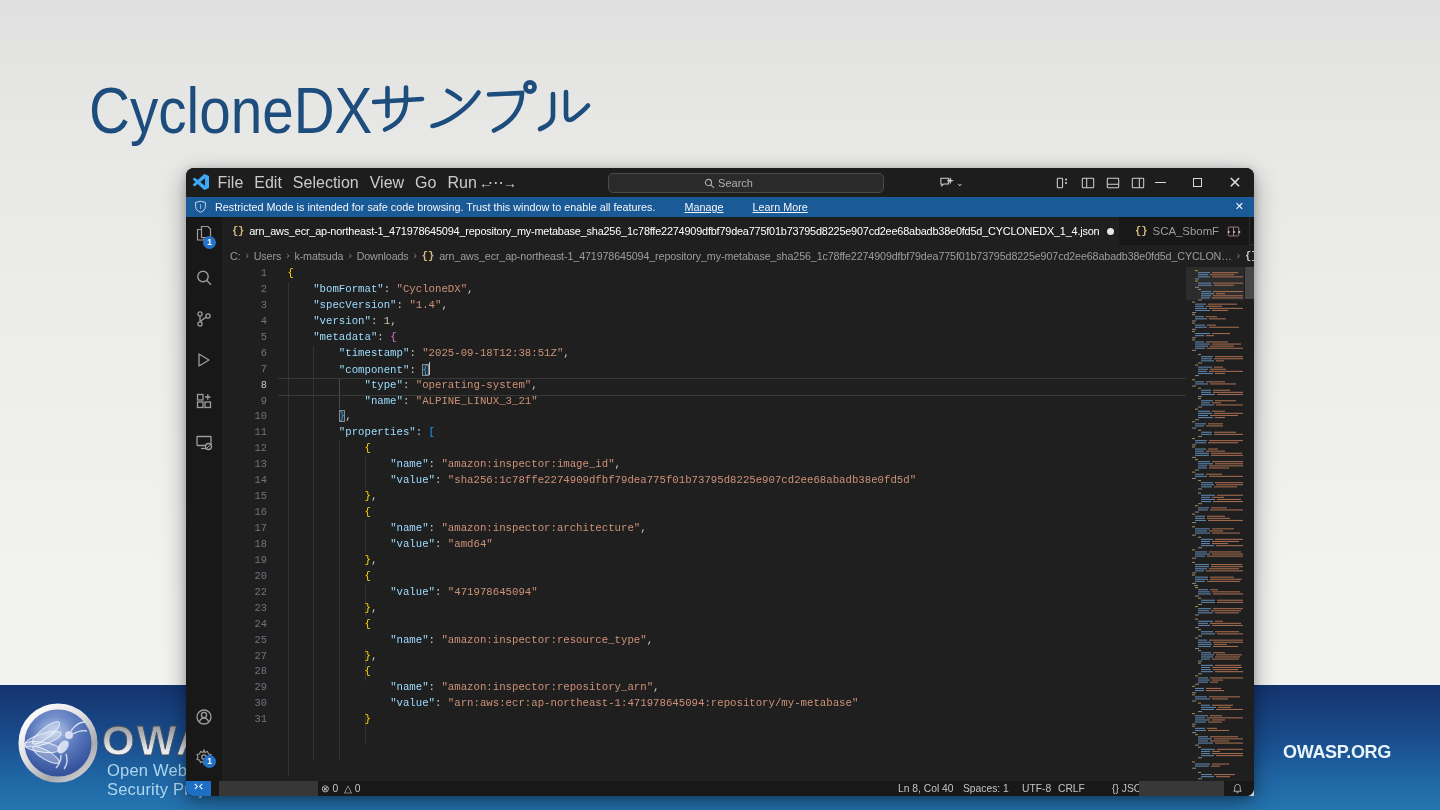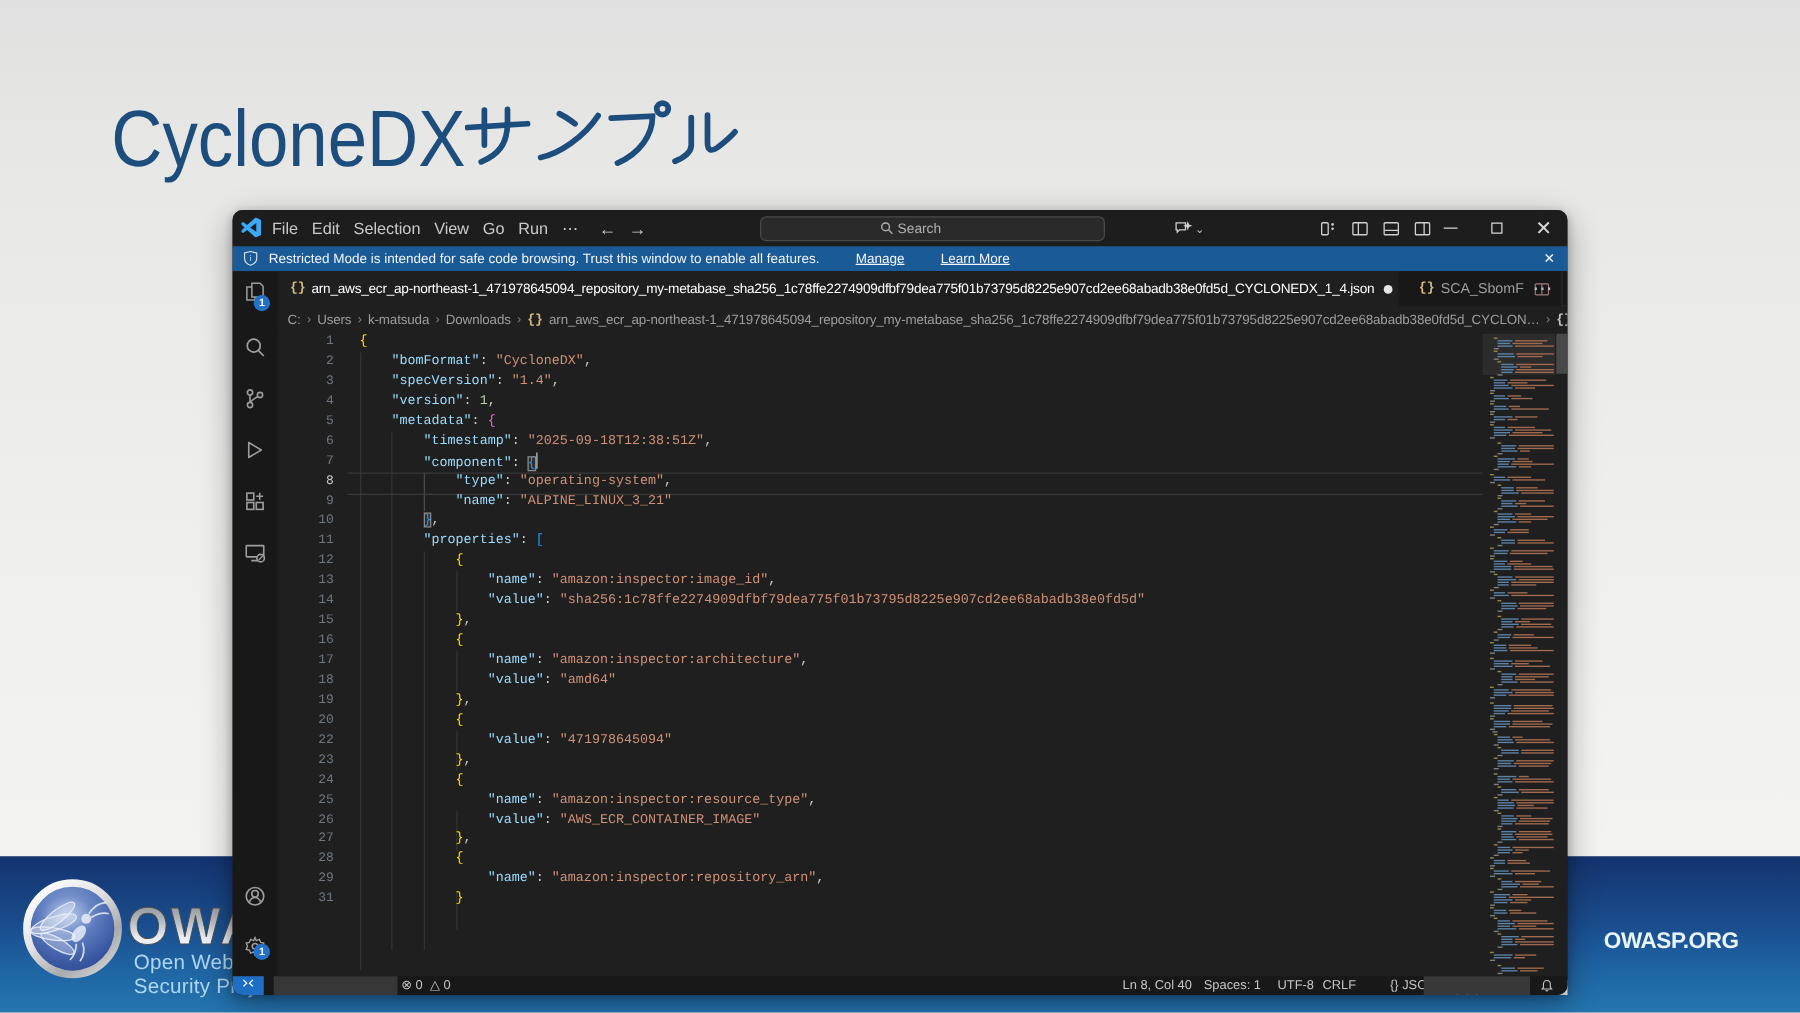--- a/index.html
+++ b/index.html
@@ -20,21 +20,21 @@
 .wcorner { position:absolute; left:1242px; top:784px; width:12px; height:12px; background:#fff; }
 
 
 .win { position:absolute; left:186px; top:168px; width:1068px; height:628px;
   background:#1f1f1f; border-radius:8px; overflow:hidden;
   box-shadow:0 8px 26px rgba(0,0,0,0.33), 0 2px 8px rgba(0,0,0,0.22);
   font-family:"Liberation Sans",sans-serif; }
 .titlebar { position:absolute; left:0; top:0; width:100%; height:29px; background:#1d1d1d; }
 .vsc { position:absolute; left:7px; top:6px; }
 .menus { position:absolute; left:26px; top:0; height:29px; display:flex; align-items:center;
-  color:#cbcbcb; font-size:13px; }
+  color:#cbcbcb; font-size:16px; }
 .menus span { margin:0 5.5px; }
 .navarr { position:absolute; top:0; height:29px; color:#cccccc; font-size:14px; display:flex; align-items:center; }
 .searchbox { position:absolute; left:422px; top:4.5px; width:276px; height:20px; background:#2a2a2a;
   border:1px solid #4a4a4a; border-radius:5px; color:#b0b0b0; font-size:11px; }
 .searchbox .in { position:absolute; left:95px; top:3px; }
 .tb-ic { position:absolute; top:0; height:29px; display:flex; align-items:center; color:#cfcfcf; }
 .wbtn { position:absolute; top:0; height:29px; width:38px; display:flex; align-items:center; justify-content:center; color:#d8d8d8; }
 
 .banner { position:absolute; left:0; top:29px; width:100%; height:20px; background:#1a5a96;
   color:#f2f6fa; font-size:10.8px; }
@@ -320,24 +320,24 @@
 <div class="cl"><span class="ln">15</span><span class="ct"><i>&nbsp;&nbsp;&nbsp;&nbsp;&nbsp;&nbsp;&nbsp;&nbsp;&nbsp;&nbsp;&nbsp;&nbsp;</i><g>}</g><m>,</m></span></div>
 <div class="cl"><span class="ln">16</span><span class="ct"><i>&nbsp;&nbsp;&nbsp;&nbsp;&nbsp;&nbsp;&nbsp;&nbsp;&nbsp;&nbsp;&nbsp;&nbsp;</i><g>{</g></span></div>
 <div class="cl"><span class="ln">17</span><span class="ct"><i>&nbsp;&nbsp;&nbsp;&nbsp;&nbsp;&nbsp;&nbsp;&nbsp;&nbsp;&nbsp;&nbsp;&nbsp;&nbsp;&nbsp;&nbsp;&nbsp;</i><k>"name"</k><m>:&nbsp;</m><s>"amazon:inspector:architecture"</s><m>,</m></span></div>
 <div class="cl"><span class="ln">18</span><span class="ct"><i>&nbsp;&nbsp;&nbsp;&nbsp;&nbsp;&nbsp;&nbsp;&nbsp;&nbsp;&nbsp;&nbsp;&nbsp;&nbsp;&nbsp;&nbsp;&nbsp;</i><k>"value"</k><m>:&nbsp;</m><s>"amd64"</s></span></div>
 <div class="cl"><span class="ln">19</span><span class="ct"><i>&nbsp;&nbsp;&nbsp;&nbsp;&nbsp;&nbsp;&nbsp;&nbsp;&nbsp;&nbsp;&nbsp;&nbsp;</i><g>}</g><m>,</m></span></div>
 <div class="cl"><span class="ln">20</span><span class="ct"><i>&nbsp;&nbsp;&nbsp;&nbsp;&nbsp;&nbsp;&nbsp;&nbsp;&nbsp;&nbsp;&nbsp;&nbsp;</i><g>{</g></span></div>
 <div class="cl"><span class="ln">22</span><span class="ct"><i>&nbsp;&nbsp;&nbsp;&nbsp;&nbsp;&nbsp;&nbsp;&nbsp;&nbsp;&nbsp;&nbsp;&nbsp;&nbsp;&nbsp;&nbsp;&nbsp;</i><k>"value"</k><m>:&nbsp;</m><s>"471978645094"</s></span></div>
 <div class="cl"><span class="ln">23</span><span class="ct"><i>&nbsp;&nbsp;&nbsp;&nbsp;&nbsp;&nbsp;&nbsp;&nbsp;&nbsp;&nbsp;&nbsp;&nbsp;</i><g>}</g><m>,</m></span></div>
 <div class="cl"><span class="ln">24</span><span class="ct"><i>&nbsp;&nbsp;&nbsp;&nbsp;&nbsp;&nbsp;&nbsp;&nbsp;&nbsp;&nbsp;&nbsp;&nbsp;</i><g>{</g></span></div>
 <div class="cl"><span class="ln">25</span><span class="ct"><i>&nbsp;&nbsp;&nbsp;&nbsp;&nbsp;&nbsp;&nbsp;&nbsp;&nbsp;&nbsp;&nbsp;&nbsp;&nbsp;&nbsp;&nbsp;&nbsp;</i><k>"name"</k><m>:&nbsp;</m><s>"amazon:inspector:resource_type"</s><m>,</m></span></div>
-<div class="cl"><span class="ln">26</span><span class="ct"><i>&nbsp;&nbsp;&nbsp;&nbsp;&nbsp;&nbsp;&nbsp;&nbsp;&nbsp;&nbsp;&nbsp;&nbsp;&nbsp;&nbsp;&nbsp;&nbsp;</i><k>"value"</k><m>:&nbsp;</m><s>"AWS_ECR_CONTAINER_IMAGE"</s></span></div>
 <div class="cl"><span class="ln">27</span><span class="ct"><i>&nbsp;&nbsp;&nbsp;&nbsp;&nbsp;&nbsp;&nbsp;&nbsp;&nbsp;&nbsp;&nbsp;&nbsp;</i><g>}</g><m>,</m></span></div>
 <div class="cl"><span class="ln">28</span><span class="ct"><i>&nbsp;&nbsp;&nbsp;&nbsp;&nbsp;&nbsp;&nbsp;&nbsp;&nbsp;&nbsp;&nbsp;&nbsp;</i><g>{</g></span></div>
 <div class="cl"><span class="ln">29</span><span class="ct"><i>&nbsp;&nbsp;&nbsp;&nbsp;&nbsp;&nbsp;&nbsp;&nbsp;&nbsp;&nbsp;&nbsp;&nbsp;&nbsp;&nbsp;&nbsp;&nbsp;</i><k>"name"</k><m>:&nbsp;</m><s>"amazon:inspector:repository_arn"</s><m>,</m></span></div>
+<div class="cl"><span class="ln">30</span><span class="ct"><i>&nbsp;&nbsp;&nbsp;&nbsp;&nbsp;&nbsp;&nbsp;&nbsp;&nbsp;&nbsp;&nbsp;&nbsp;&nbsp;&nbsp;&nbsp;&nbsp;</i><k>"value"</k><m>:&nbsp;</m><s>"arn:aws:ecr:ap-northeast-1:471978645094:repository/my-metabase"</s></span></div>
 <div class="cl"><span class="ln">31</span><span class="ct"><i>&nbsp;&nbsp;&nbsp;&nbsp;&nbsp;&nbsp;&nbsp;&nbsp;&nbsp;&nbsp;&nbsp;&nbsp;</i><g>}</g></span></div>
     </div>
     <div class="mslider"></div>
     <div class="mmap"><svg width="58" height="516" viewBox="0 0 58 516">
           <rect x="9" y="3.0" width="3" height="1.1" fill="#968a4a"></rect>
           <rect x="12" y="5.1" width="12" height="1.1" fill="#5d82a8"></rect>
           <rect x="26" y="5.1" width="26" height="1.1" fill="#a06a4e"></rect>
           <rect x="12" y="7.2" width="10" height="1.1" fill="#5d82a8"></rect>
           <rect x="24" y="7.2" width="24" height="1.1" fill="#a06a4e"></rect>
           <rect x="12" y="9.3" width="12" height="1.1" fill="#5d82a8"></rect>

